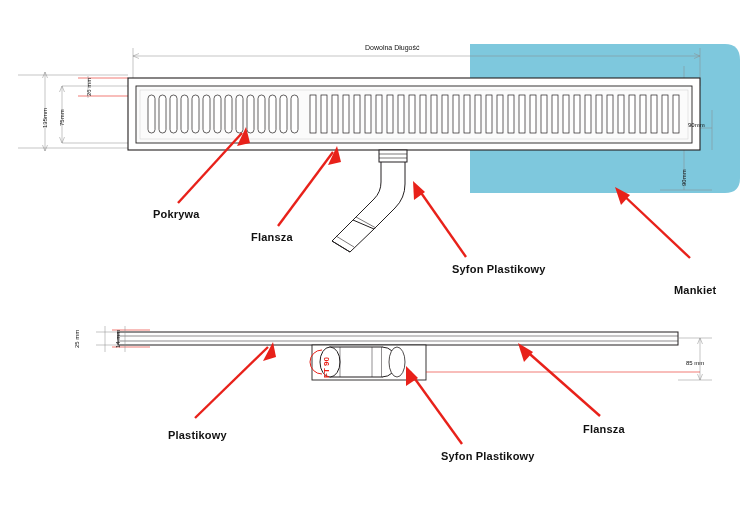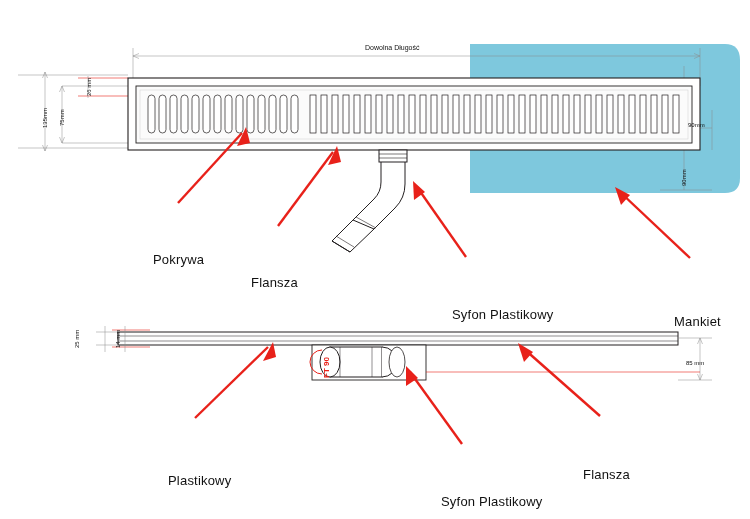--- a/index.html
+++ b/index.html
@@ -12,26 +12,25 @@
   }
   #stage {
     position: relative;
     width: 750px;
     height: 519px;
     background: #ffffff;
     overflow: hidden;
   }
   .lbl {
     position: absolute;
-    font-size: 13px;
-    font-weight: normal;
+    font-size: 11px;
+    font-weight: bold;
     color: #111111;
     letter-spacing: 0.2px;
     white-space: nowrap;
-    margin-top: 44px;
   }
   .dim {
     position: absolute;
     font-size: 6px;
     color: #111111;
     white-space: nowrap;
   }
   .dim-rot {
     transform: rotate(-90deg);
     transform-origin: left top;
@@ -263,21 +262,21 @@
 
   <div class="dim dim-rot" style="left:42px; top:128px;">135mm</div>
   <div class="dim dim-rot" style="left:59px; top:126px;">75mm</div>
   <div class="dim dim-rot" style="left:86px; top:96px;">26 mm</div>
   <div class="dim" style="left:688px; top:122px;">90mm</div>
   <div class="dim dim-rot" style="left:681px; top:186px;">90mm</div>
 
   <div class="lbl" style="left:153px; top:208px;">Pokrywa</div>
   <div class="lbl" style="left:251px; top:231px;">Flansza</div>
   <div class="lbl" style="left:452px; top:263px;">Syfon Plastikowy</div>
-  <div class="lbl" style="left:674px; top:270px;">Mankiet</div>
+  <div class="lbl" style="left:674px; top:284px;">Mankiet</div>
 
   <div class="dim dim-rot" style="left:74px; top:348px;">25 mm</div>
   <div class="dim dim-rot" style="left:115px; top:348px;">14 mm</div>
   <div class="dim" style="left:686px; top:360px;">85 mm</div>
 
   <div class="ft90" style="left:322px; top:378px;">FT 90</div>
 
   <div class="lbl" style="left:168px; top:429px;">Plastikowy</div>
   <div class="lbl" style="left:441px; top:450px;">Syfon Plastikowy</div>
   <div class="lbl" style="left:583px; top:423px;">Flansza</div>

